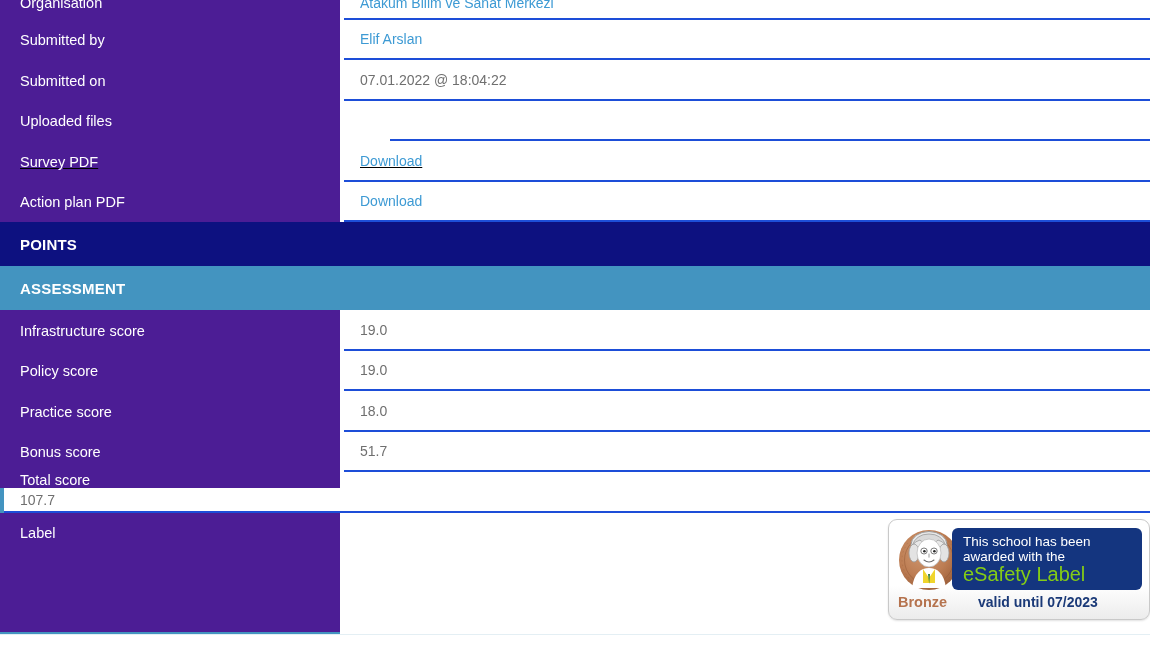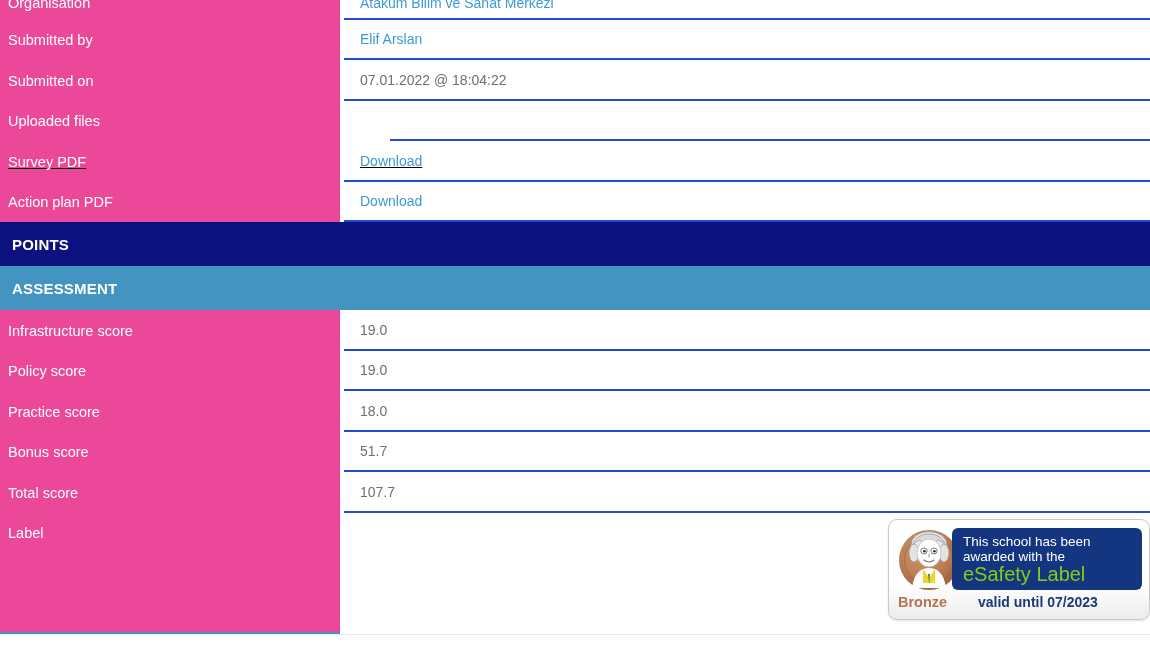--- a/index.html
+++ b/index.html
@@ -36,26 +36,26 @@
     display: flex;
     align-items: stretch;
     width: 1150px;
     box-sizing: border-box;
   }
 
   .row .cell-label {
     width: 340px;
     min-width: 340px;
     box-sizing: border-box;
-    padding: 0 0 0 8px;
+    padding: 0 0 0 20px;
     display: flex;
     align-items: center;
     color: #ffffff;
     font-size: 14.5px;
-    background: #ec4899;
+    background: #4c1d95;
     position: relative;
     z-index: 2;
   }
 
   .row .cell-value {
     flex: 1 1 auto;
     box-sizing: border-box;
     padding: 0 0 0 16px;
     display: flex;
     align-items: center;
@@ -81,21 +81,21 @@
   .value-text {
     color: #6f6f6f;
   }
 
   
   .section-bar {
     width: 1150px;
     box-sizing: border-box;
     display: flex;
     align-items: center;
-    padding-left: 12px;
+    padding-left: 20px;
     color: #ffffff;
     font-weight: bold;
     font-size: 15px;
     letter-spacing: 0.2px;
     position: relative;
     z-index: 3;
   }
   .section-bar.points {
     background: #0d1180;
     height: 44px;
@@ -288,21 +288,21 @@
 
   <div class="row" style="height:40px;">
     <div class="cell-label">
       <span>Bonus score</span>
     </div>
     <div class="cell-value">
       <span class="value-text">51.7</span>
     </div>
   </div>
 
-  <div class="row" style="height:41px;">
+  <div class="row" style="height:41px;flex-direction:column;">
     <div class="cell-label">
       <span>Total score</span>
     </div>
     <div class="cell-value">
       <span class="value-text">107.7</span>
     </div>
   </div>
 
   <div class="row" style="height:119px;">
     <div class="cell-label" style="align-items:flex-start; padding-top:12px;">

